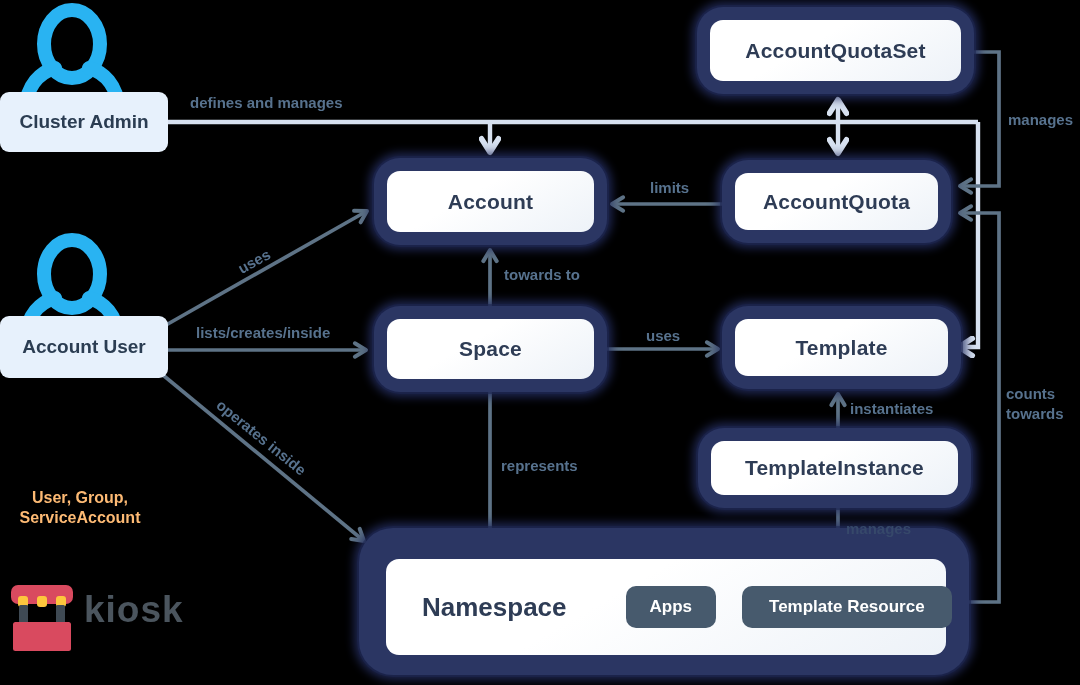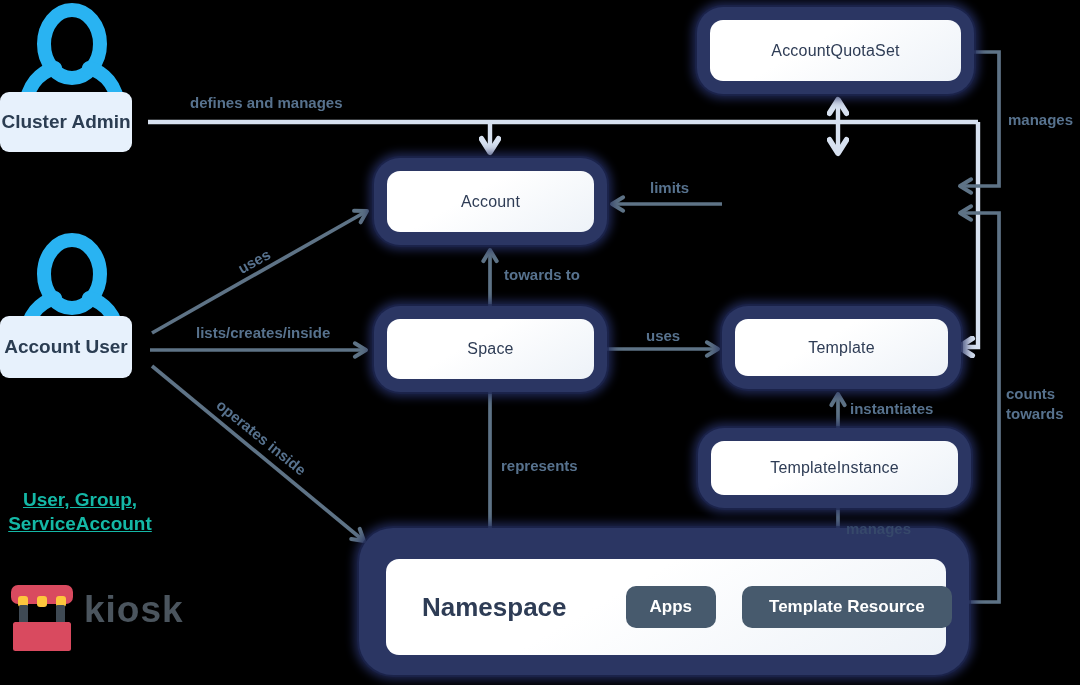--- a/index.html
+++ b/index.html
@@ -11,41 +11,41 @@
   
   .node{
     position:absolute;background:#2b3663;border-radius:26px;
     box-shadow:0 0 0 2px rgba(30,38,80,.55),0 0 10px 5px rgba(36,46,96,.85);
   }
   .node-inner{
     position:absolute;inset:13px;border-radius:13px;
     background:linear-gradient(150deg,#ffffff 40%,#edf2f8);
     display:flex;align-items:center;justify-content:center;
   }
-  .node-label{font-size:16px;font-weight:400;color:#2e3c55;letter-spacing:.2px;text-align:right;}
+  .node-label{font-size:21px;font-weight:700;color:#2e3c55;letter-spacing:.2px;text-align:right;}
   
   #node-namespace{border-radius:34px;}
   #node-namespace .node-inner{inset:31px 23px 20px 27px;justify-content:flex-start;}
   .ns-title{font-size:26px;font-weight:700;color:#2e3c55;margin-left:36px;}
   .badge{
     background:#475a6d;border-radius:10px;color:#ffffff;font-weight:700;font-size:17px;
     height:42px;display:flex;align-items:center;justify-content:center;white-space:nowrap;
   }
   #badge-apps{margin-left:59px;padding:0 24px;}
   #badge-tr{margin-left:26px;padding:0 27px;}
   
   .person{position:absolute;}
   .actor-box{
-    position:absolute;width:132px;background:#e7f1fc;border-radius:9px;
+    position:absolute;width:168px;background:#e7f1fc;border-radius:9px;
     display:flex;align-items:center;justify-content:center;text-align:center;
     font-size:19px;line-height:1.26;font-weight:700;color:#2b3d52;
   }
   .actor-sub{
-    position:absolute;text-align:center;font-size:19px;font-weight:700;
-    color:#14b8a6;line-height:1.24;text-decoration:underline;
+    position:absolute;text-align:center;font-size:16px;font-weight:700;
+    color:#fdba74;line-height:1.24;
   }
   
   .elabel{
     position:absolute;font-size:15px;font-weight:700;color:#57728e;white-space:nowrap;
   }
   .elabel.dim{color:#36486a;}
   .elabel.wrap{white-space:normal;line-height:1.3;}
   .rot{transform-origin:left top;}
   
   #logo-text{
@@ -109,20 +109,25 @@
         <span class="node-label">AccountQuotaSet</span>
       </div>
   </div>
 
   <div class="node" style="left:374px;top:158px;width:233px;height:87px;">
     <div class="node-inner">
         <span class="node-label">Account</span>
       </div>
   </div>
 
+  <div class="node" style="left:722px;top:160px;width:229px;height:83px;">
+    <div class="node-inner">
+        <span class="node-label">AccountQuota</span>
+      </div>
+  </div>
 
   <div class="node" style="left:374px;top:306px;width:233px;height:86px;">
     <div class="node-inner">
         <span class="node-label">Space</span>
       </div>
   </div>
 
   <div class="node" style="left:722px;top:306px;width:239px;height:83px;">
     <div class="node-inner">
         <span class="node-label">Template</span>

